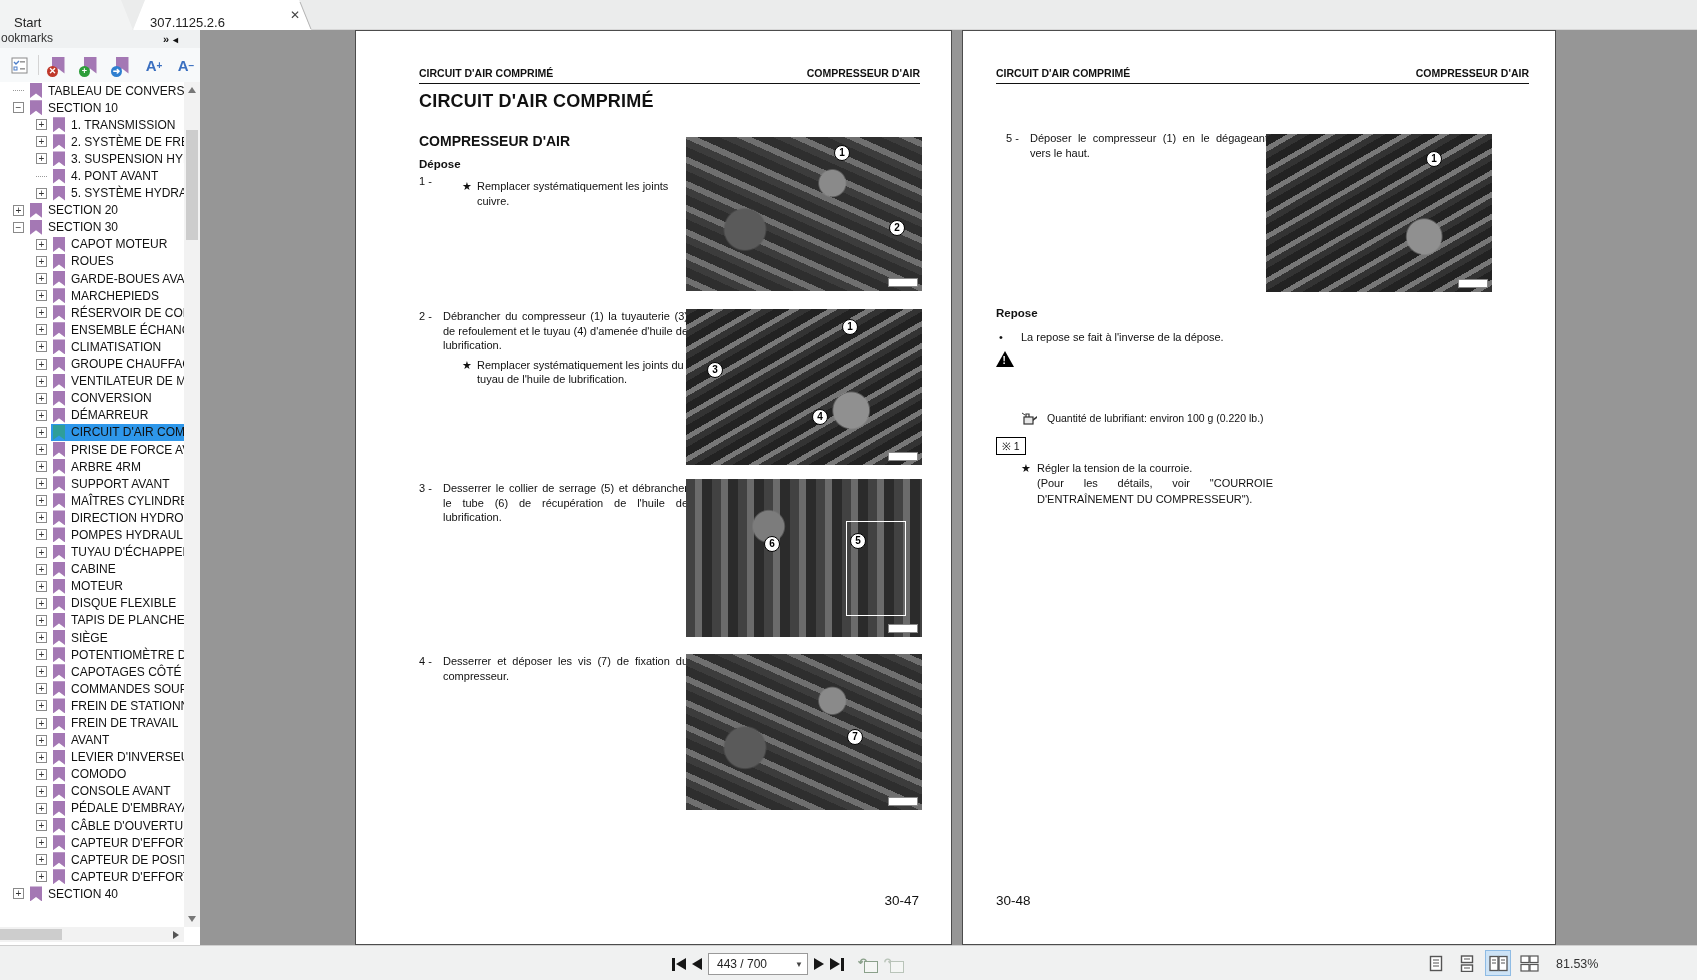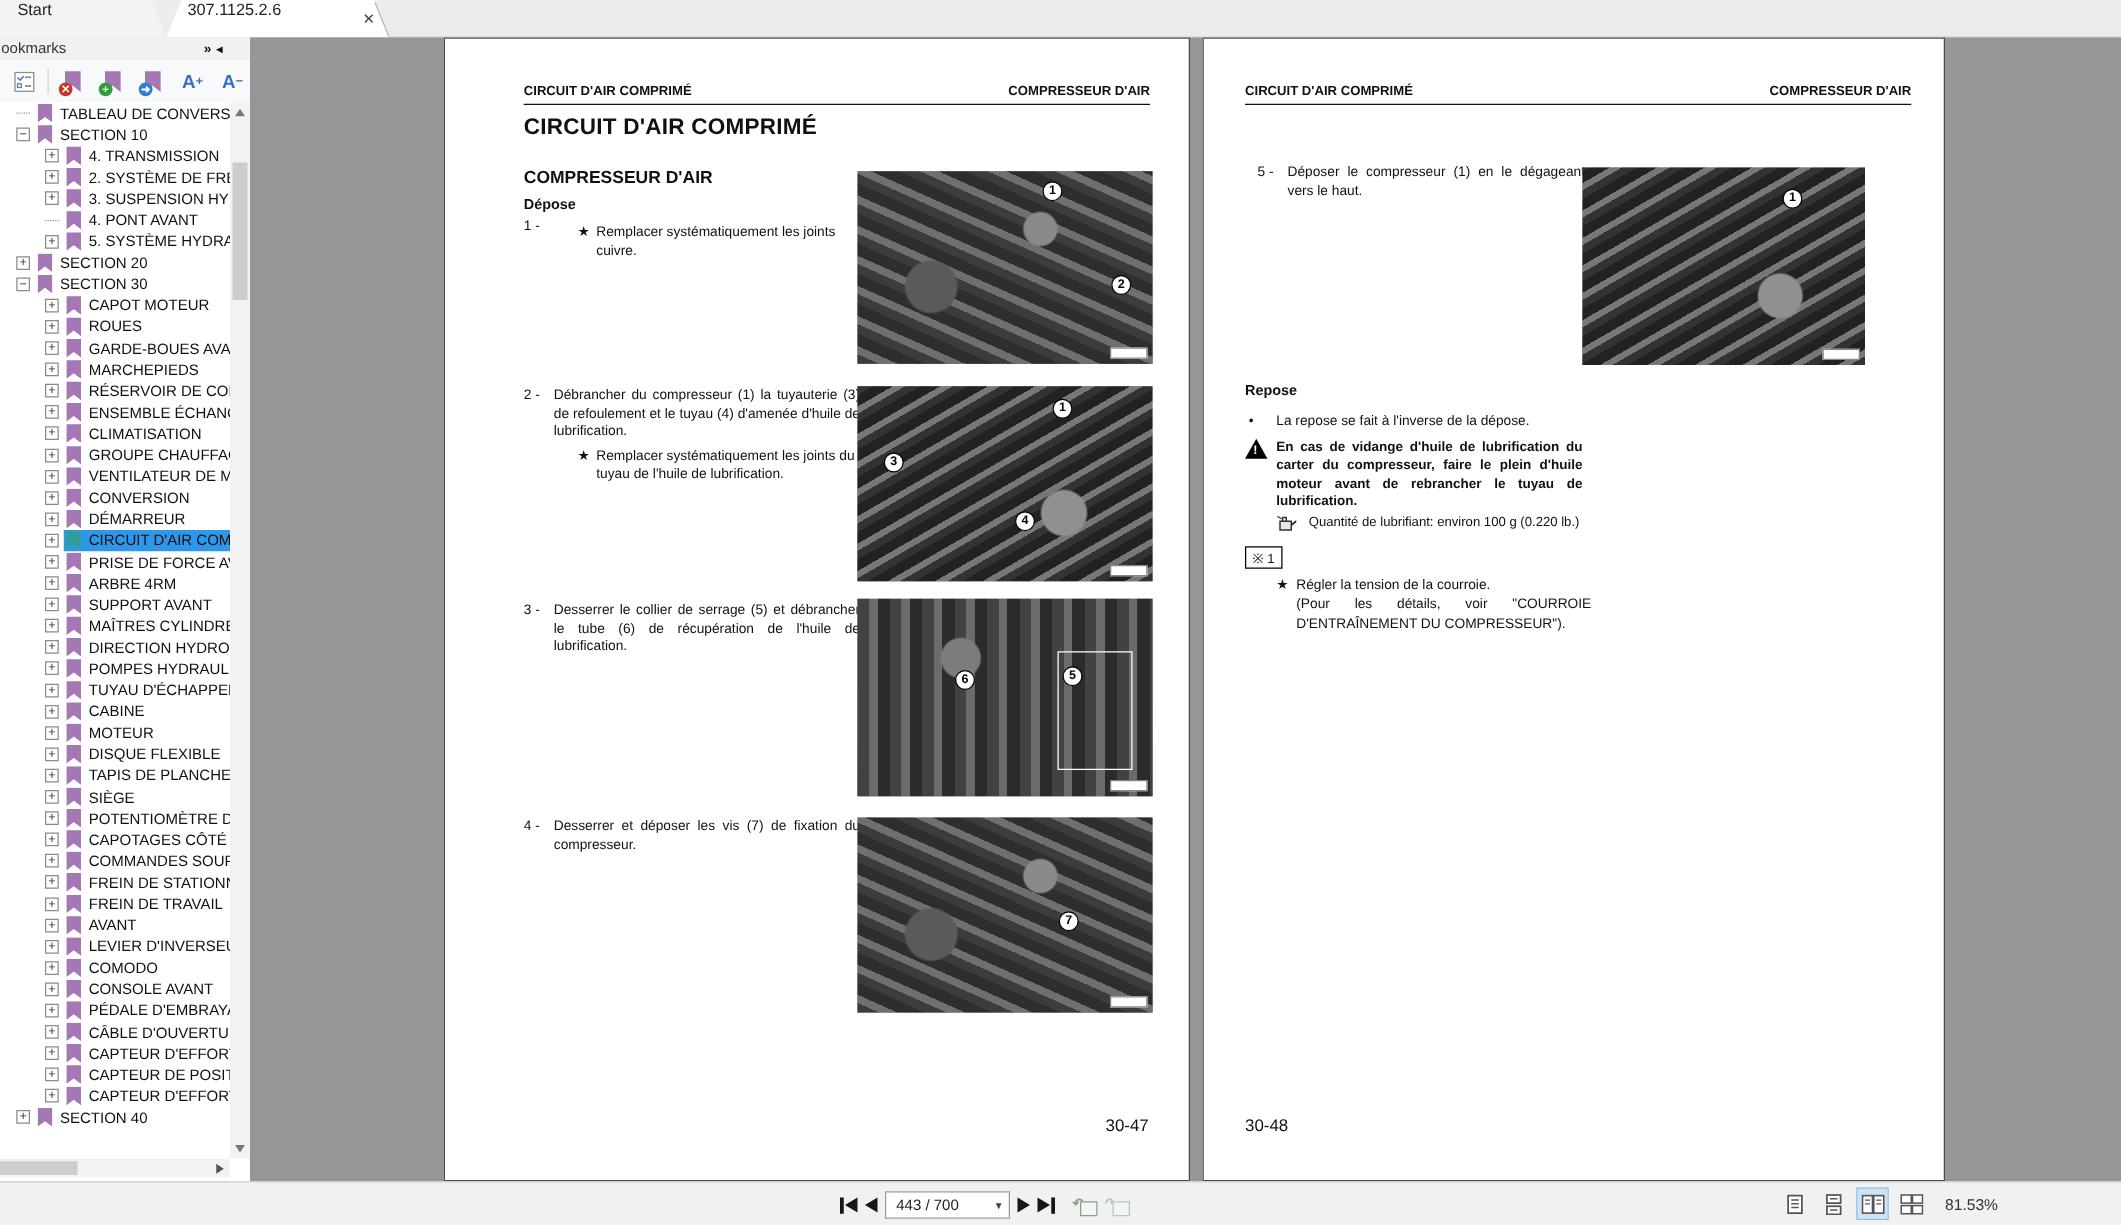--- a/index.html
+++ b/index.html
@@ -4,21 +4,21 @@
 <style>
   * { margin:0; padding:0; box-sizing:border-box; }
   html,body { width:1697px; height:980px; overflow:hidden;
     font-family:"Liberation Sans", sans-serif; background:#969696; }
   #app { position:relative; width:1697px; height:980px; background:#969696; }
 
   
   #tabbar { position:absolute; left:0; top:0; width:1697px; height:30px;
     background:#ebecec; border-bottom:1px solid #d7d7d7; }
   .tab { position:absolute; top:0; height:30px; font-size:13px; color:#222;
-    display:flex; align-items:flex-start; }
+    display:flex; align-items:flex-end; }
   #tab-start { left:0; width:133px; background:#f2f3f3; padding-left:14px;
     clip-path:polygon(0 0, calc(100% - 12px) 0, 100% 100%, 0 100%); }
   #tab-doc { left:133px; width:178px; background:#ffffff; padding-left:17px;
     clip-path:polygon(12px 0, calc(100% - 12px) 0, 100% 100%, 0 100%); }
   .tab-sep { position:absolute; top:2px; width:1px; height:27px; background:#b3b3b3;
     transform:skewX(22deg); }
   #tab-close { position:absolute; left:287px; top:7px; width:16px; height:16px;
     font-size:12px; color:#444; text-align:center; line-height:16px; cursor:default; }
 
   
@@ -216,21 +216,21 @@
           <span class="bm-hl">
             <span class="bm-flag"></span>
             <span>SECTION 10</span>
           </span>
         </div>
         <div class="bm-row">
           <span class="bm-pad" style="width: 36px;"></span>
           <span class="bm-exp">+</span>
           <span class="bm-hl">
             <span class="bm-flag"></span>
-            <span>4. TRANSMISSION</span>
+            <span>1. TRANSMISSION</span>
           </span>
         </div>
         <div class="bm-row">
           <span class="bm-pad" style="width: 36px;"></span>
           <span class="bm-exp">+</span>
           <span class="bm-hl">
             <span class="bm-flag"></span>
             <span>2. SYSTÈME DE FREINAGE</span>
           </span>
         </div>
@@ -690,21 +690,20 @@
 
       <div class="bullet-row" style="left:36px; top:300px; width:270px">
         <span style="width:22px">•</span>
         <span>La repose se fait à l'inverse de la dépose.</span>
       </div>
 
       <div class="bullet-row" style="left:33px; top:320px; width:278px; line-height:1.32">
         <span class="warn-tri">
             <span>!</span>
           </span>
-        <span style="width:245px; text-align:justify; font-weight:bold; font-size:10.8px">En cas de vidange d'huile de lubrification du carter du compresseur, faire le plein d'huile moteur avant de rebrancher le tuyau de lubrification.</span>
       </div>
 
       <div class="oil-row" style="left:58px; top:381px">
         <svg width="17" height="14" viewBox="0 0 17 14">
           <rect x="3" y="5" width="9" height="7" fill="#e8e8e8" stroke="#333" stroke-width="1.2"></rect>
           <path d="M12 7 L16 4 L16 6 L12 9 Z" fill="#333"></path>
           <path d="M5 5 L5 2 L8 2 L8 5" fill="none" stroke="#333" stroke-width="1.2"></path>
           <path d="M1 1 L4 3" stroke="#333" stroke-width="1"></path>
         </svg>
         <span style="margin-left:9px; white-space:nowrap">Quantité de lubrifiant: environ 100 g (0.220 lb.)</span>

